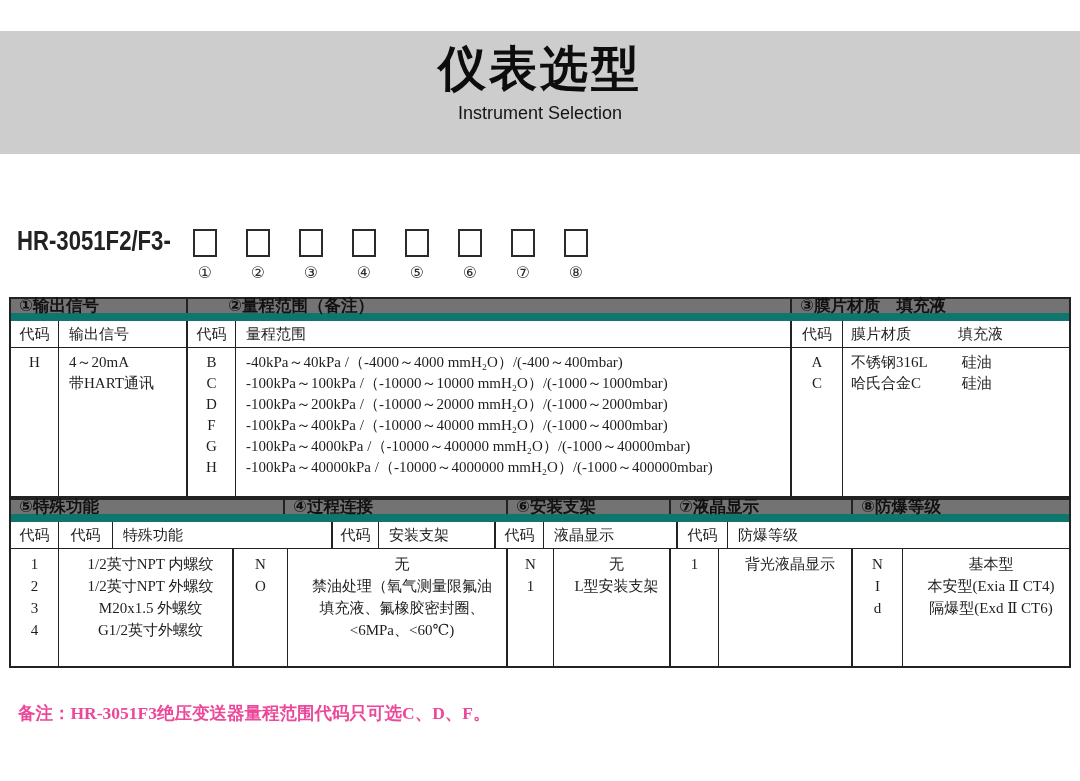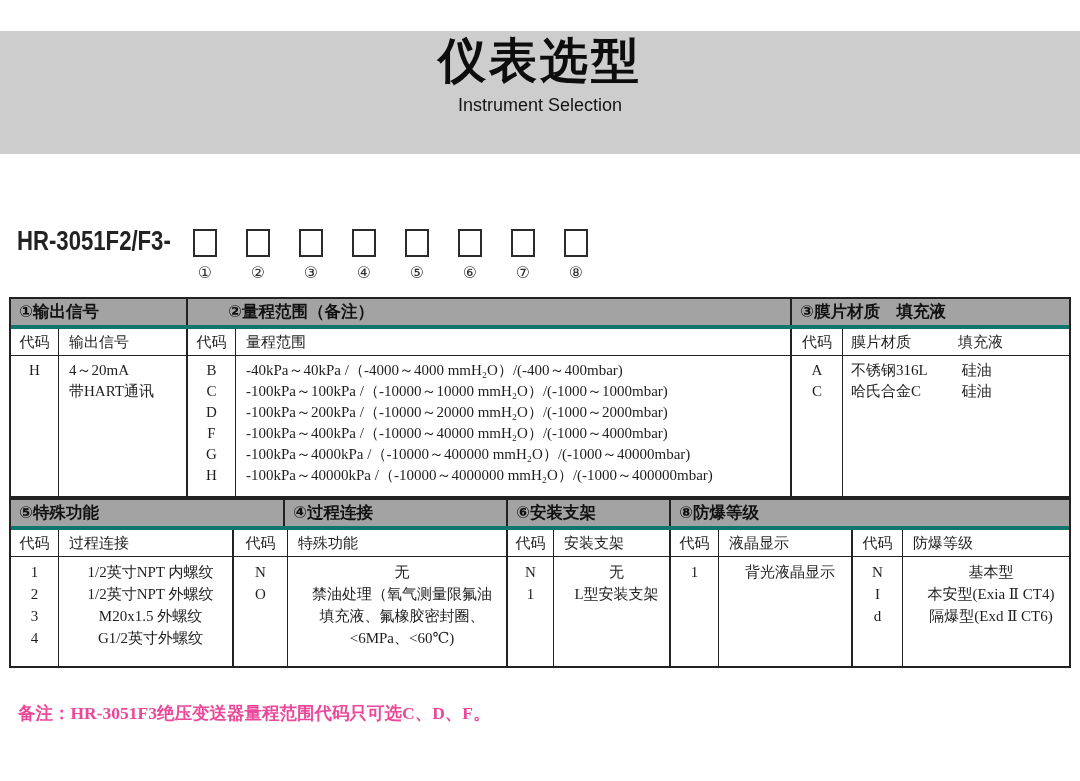--- a/index.html
+++ b/index.html
@@ -3,35 +3,35 @@
 <meta charset="utf-8">
 <style>
   html,body{margin:0;padding:0;}
   body{
     width:1080px;height:781px;position:relative;background:#ffffff;
     font-family:"Liberation Serif","DejaVu Serif",serif;
     color:#1e1e1e;overflow:hidden;
   }
   
   .banner{position:absolute;left:0;top:31px;width:1080px;height:123px;background:#cdcdcd;text-align:center;}
-  .banner-title{margin-top:0;font-family:"Liberation Sans","DejaVu Sans",sans-serif;font-weight:900;font-size:48px;letter-spacing:3px;color:#0d0d0d;line-height:60px;}
+  .banner-title{margin-top:8px;font-family:"Liberation Sans","DejaVu Sans",sans-serif;font-weight:900;font-size:48px;letter-spacing:3px;color:#0d0d0d;line-height:60px;}
   .banner-subtitle{font-family:"Liberation Sans","DejaVu Sans",sans-serif;font-weight:400;font-size:18px;color:#141414;line-height:22px;margin-top:3px;}
   
   .model-prefix{position:absolute;left:17px;top:226px;font-family:"Liberation Sans","DejaVu Sans",sans-serif;font-weight:600;font-size:27px;letter-spacing:0px;transform:scaleX(0.82);transform-origin:left center;white-space:nowrap;color:#222;}
   .slots{position:absolute;left:193px;top:229px;display:flex;gap:29px;}
   .slot{width:24px;}
   .slot-box{width:24px;height:28px;border:2px solid #2b2b2b;box-sizing:border-box;background:#fff;}
   .slot-num{margin-top:6px;width:24px;text-align:center;font-family:"DejaVu Sans","Liberation Sans",sans-serif;font-size:16px;color:#2b2b2b;}
   
   *{box-sizing:border-box;}
   .tbl{position:absolute;left:9px;width:1062px;border:2px solid #222;background:#fff;display:flex;flex-direction:column;}
   .tbl1{top:297px;height:201px;}
   .tbl2{top:498px;height:170px;}
   .trow{display:flex;width:100%;}
-  .thead{height:30px;background:#a3a3a3;border-bottom:4px solid #0f766e;}
+  .thead{height:22px;background:#737373;border-bottom:8px solid #0f766e;}
   .tsub{height:27px;border-bottom:1px solid #222;}
   .tdata{flex:1;}
   .hc{display:flex;align-items:center;padding-left:8px;font-family:"Liberation Sans","DejaVu Sans",sans-serif;font-weight:700;font-size:16.5px;color:#111;flex:none;}
   .sc{display:flex;align-items:center;font-size:15px;flex:none;}
   .dc{flex:none;padding-top:4px;}
   .b1{border-right:1px solid #222;}
   .b2{border-right:2px solid #222;}
   .ctr{justify-content:center;text-align:center;}
   .pad{padding-left:10px;}
   .pad8{padding-left:8px;}
@@ -149,25 +149,25 @@
       </div>
     </div>
   </div>
 </div>
 
 <div class="tbl tbl2">
   <div class="trow thead">
     <div class="hc w274 b2">⑤特殊功能</div>
     <div class="hc w223 b2">④过程连接</div>
     <div class="hc w163 b2">⑥安装支架</div>
+    <div class="hc w182 b2">⑦液晶显示</div>
     <div class="hc w216">⑧防爆等级</div>
   </div>
   <div class="trow tsub">
     <div class="sc w48 b1 ctr">代码</div>
-    <div class="sc w175 b2 pad">过程连接</div>
     <div class="sc w54 b1 ctr">代码</div>
     <div class="sc w220 b2 pad">特殊功能</div>
     <div class="sc w46 b1 ctr">代码</div>
     <div class="sc w117 b2 pad">安装支架</div>
     <div class="sc w48 b1 ctr">代码</div>
     <div class="sc w134 b2 pad">液晶显示</div>
     <div class="sc w50 b1 ctr">代码</div>
     <div class="sc w166 pad">防爆等级</div>
   </div>
   <div class="trow tdata">

